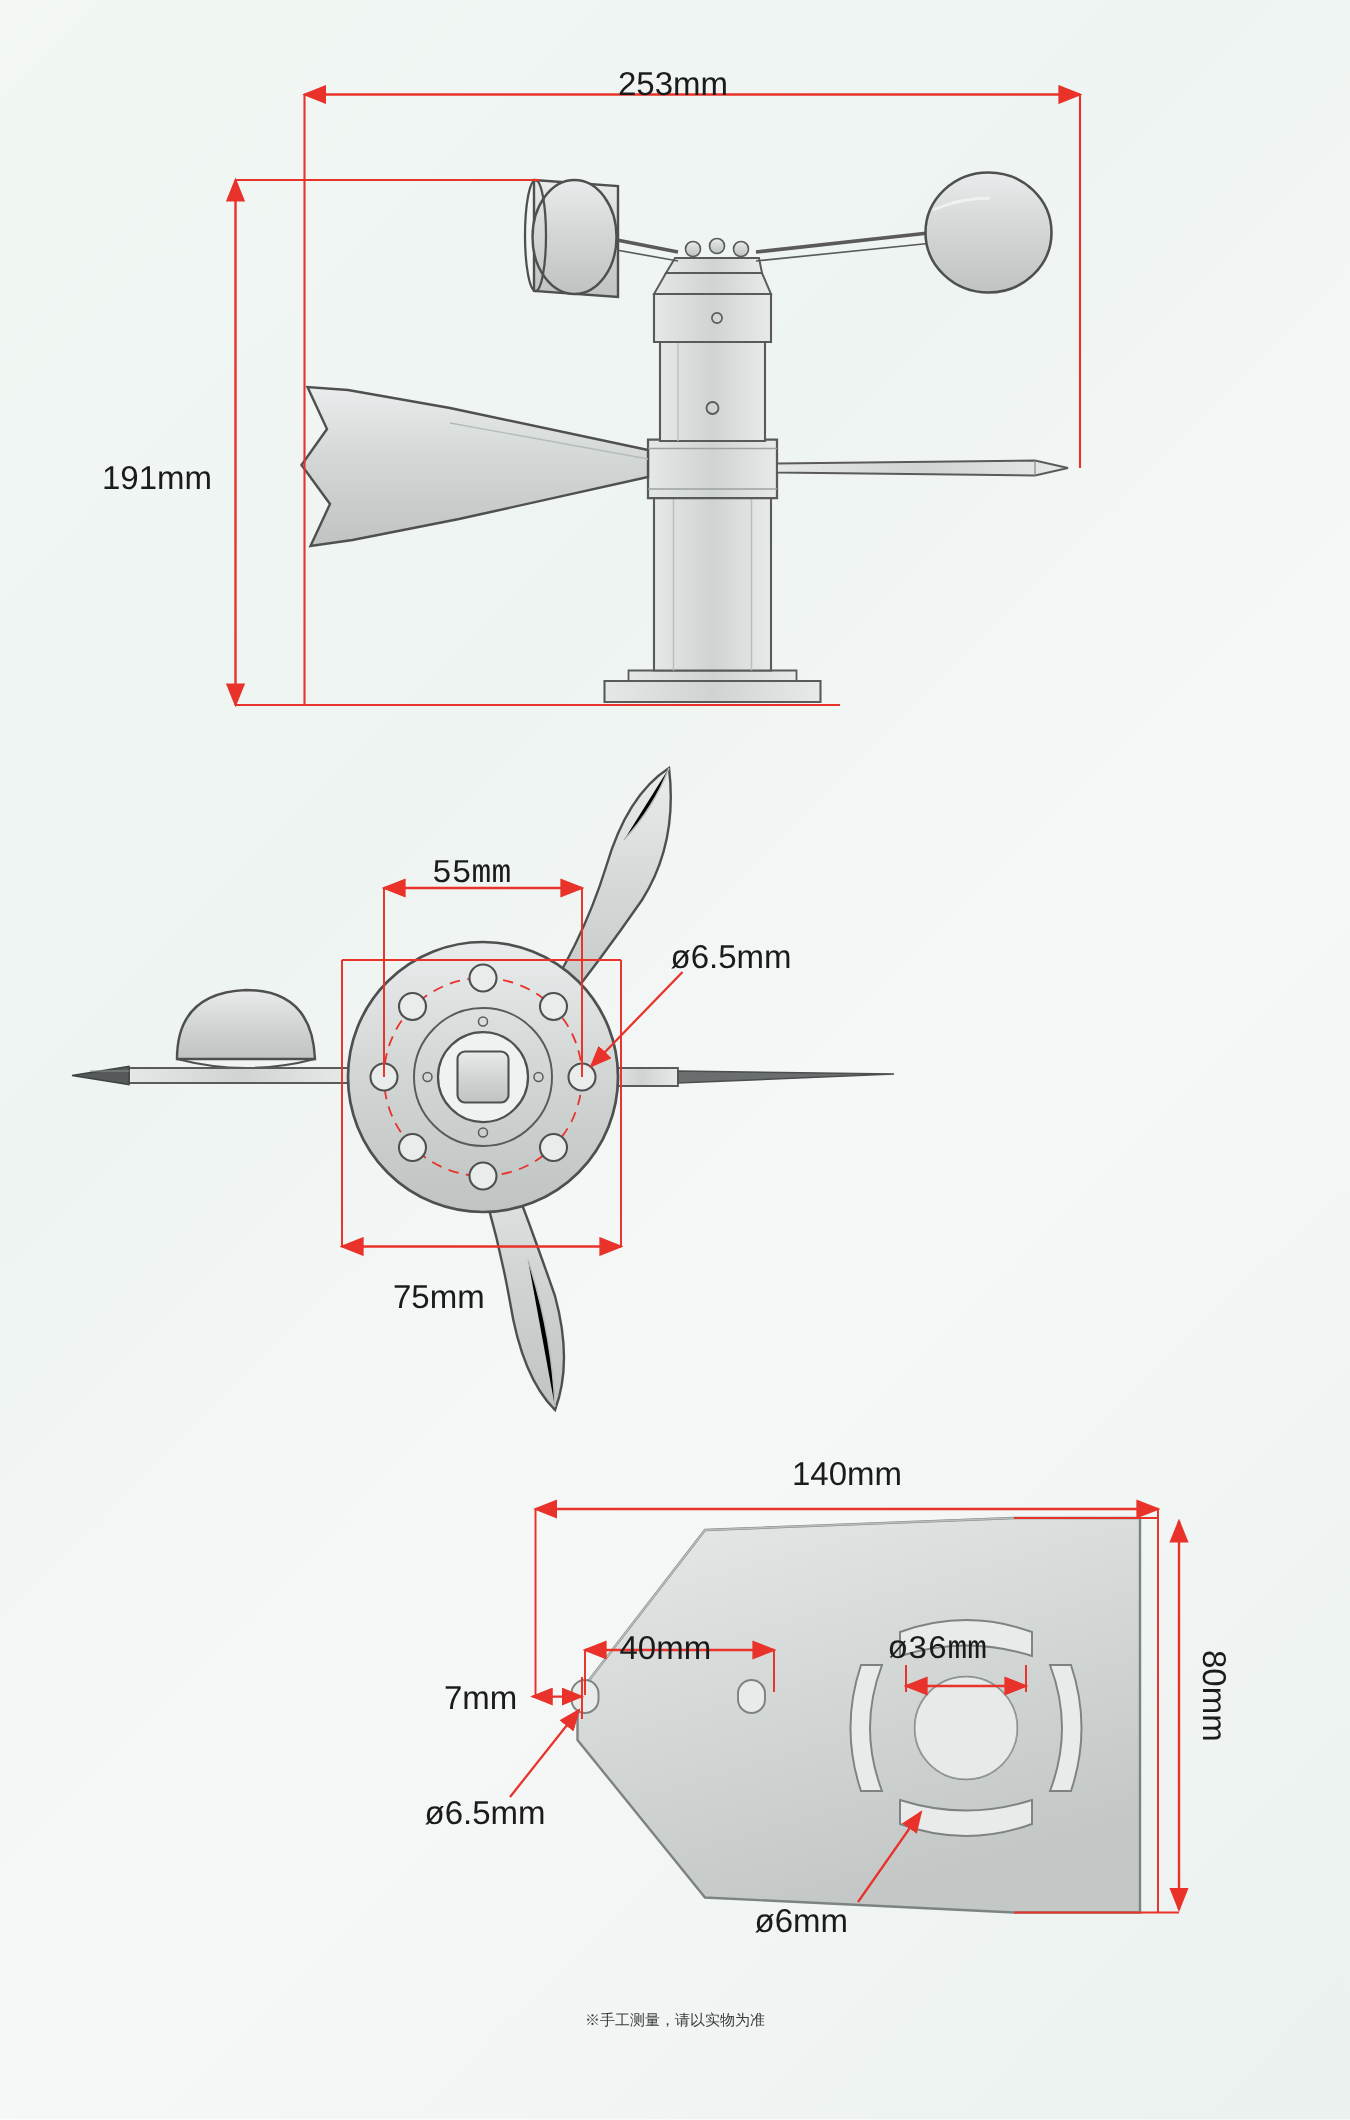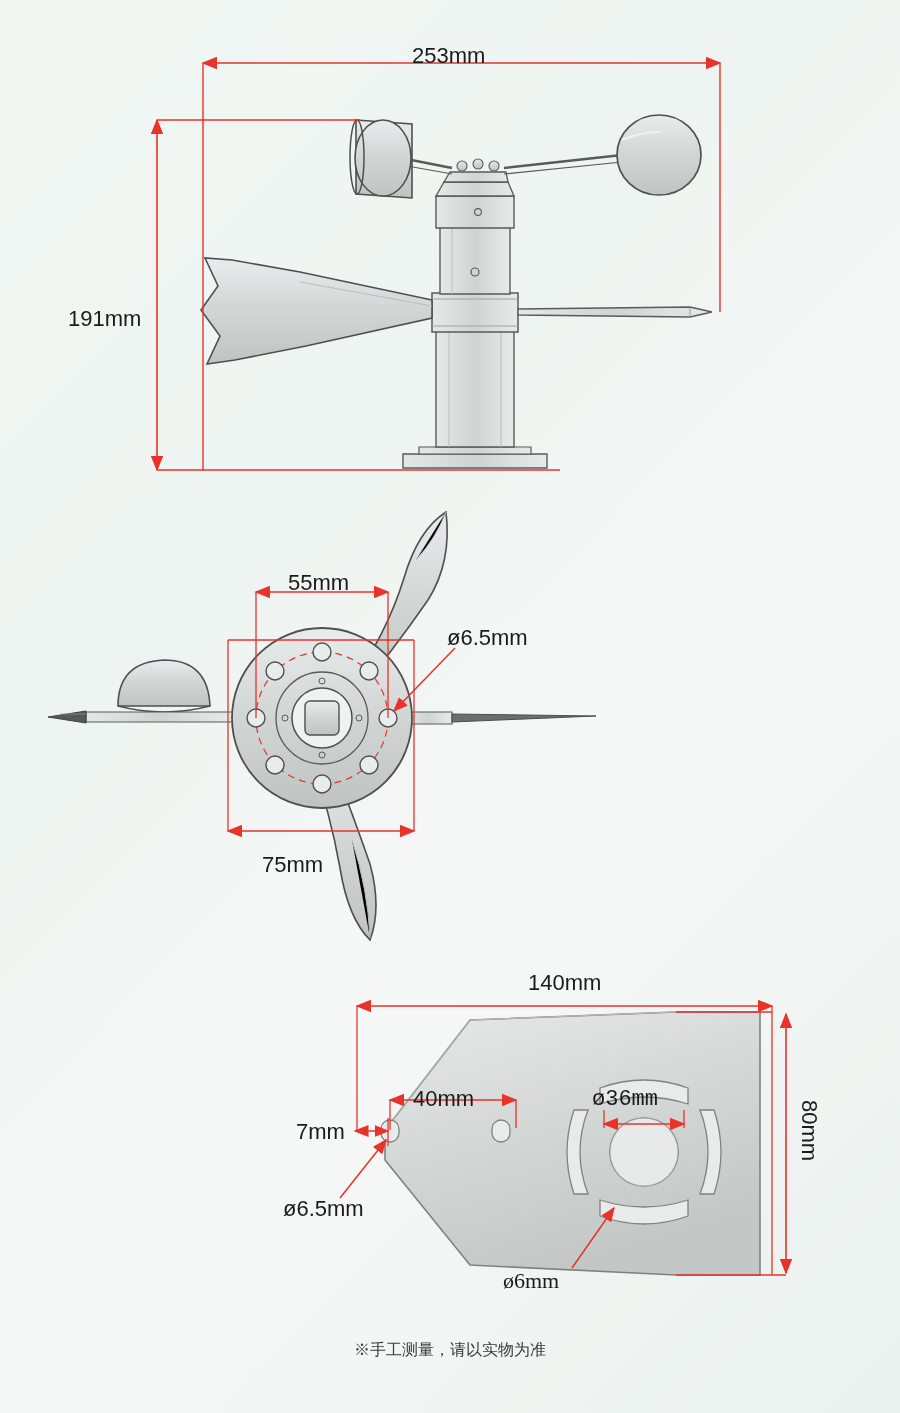--- a/index.html
+++ b/index.html
@@ -22,21 +22,21 @@
   }
   .dimtext.vertical {
     writing-mode: vertical-rl;
     text-orientation: mixed;
   }
   .footnote {
     position:absolute;
     left:0; right:0;
     top: 1340px;
     text-align:center;
-    font-size: 16px;
+    font-size: 10px;
     color:#3a3a3a;
     font-family: "Liberation Sans", sans-serif;
   }
 </style>
 </head>
 <body>
 
 <div class="sheet">
 
   <svg class="layer" viewBox="0 0 900 1413">
@@ -262,35 +262,35 @@
       <g>
         <line x1="572" y1="1268" x2="614" y2="1208" stroke="#e8322a" stroke-width="1.5" marker-end="url(#arrR)"></line>
       </g>
     </g>
   </svg>
 
   <div class="dimtext" style="left:412px; top:43px;">253mm</div>
 
   <div class="dimtext" style="left:68px; top:290px;margin-top:16px;">191mm</div>
 
-  <div class="dimtext" style="left:288px; top:570px;">55mm</div>
+  <div class="dimtext" style="left:288px; top:570px;font-family:Liberation Mono, monospace;">55mm</div>
 
   <div class="dimtext" style="left:262px; top:836px;margin-top:16px;">75mm</div>
 
   <div class="dimtext" style="left:447px; top:625px;">ø6.5mm</div>
 
   <div class="dimtext" style="left:528px; top:970px;">140mm</div>
 
   <div class="dimtext vertical" style="left:796px; top:1100px;">80mm</div>
 
   <div class="dimtext" style="left:413px; top:1086px;">40mm</div>
 
   <div class="dimtext" style="left:296px; top:1119px;">7mm</div>
 
   <div class="dimtext" style="left:592px; top:1087px;font-family:Liberation Mono, monospace;">ø36mm</div>
 
   <div class="dimtext" style="left:283px; top:1196px;">ø6.5mm</div>
 
-  <div class="dimtext" style="left:503px; top:1268px;font-family:Liberation Serif, serif;">ø6mm</div>
+  <div class="dimtext" style="left:503px; top:1268px;">ø6mm</div>
 
   <div class="footnote">※手工测量，请以实物为准</div>
 
 </div>
 
 </body></html>

